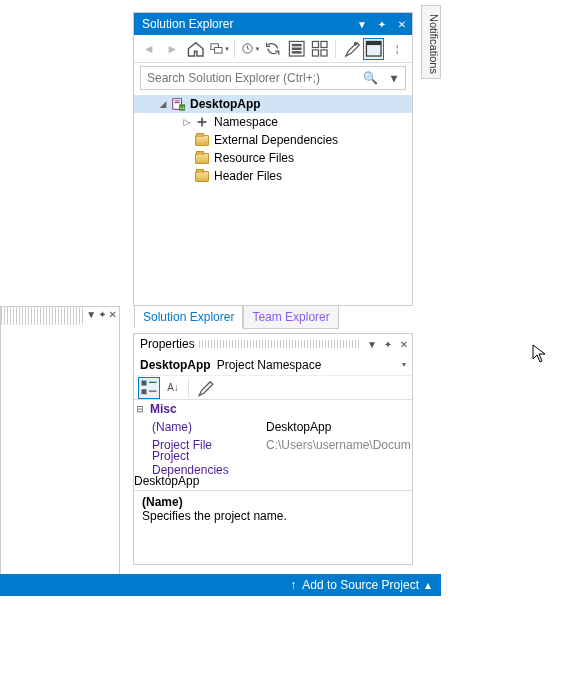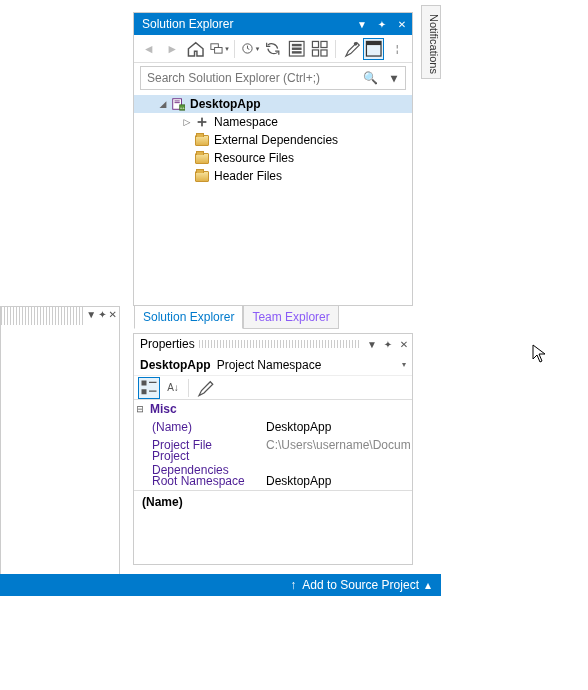--- a/index.html
+++ b/index.html
@@ -242,26 +242,26 @@
     </div>
     <div class="pgrow ro">
       <span class="pk">Project File</span>
       <span class="pv">C:\Users\username\Docum</span>
     </div>
     <div class="pgrow">
       <span class="pk">Project Dependencies</span>
       <span class="pv"></span>
     </div>
     <div class="pgrow">
-      <span class="pk">Root Namespace</span>
       <span class="pv">DesktopApp</span>
     </div>
   </div>
   <div class="prop-desc">
     <b>(Name)</b>
+    <span>Specifies the project name.</span>
   </div>
 </div>
 
 <div class="notif">Notifications</div>
 
 <div class="status">
   <span>↑</span>
   <span>Add to Source Project</span>
   <span>▴</span>
 </div>

